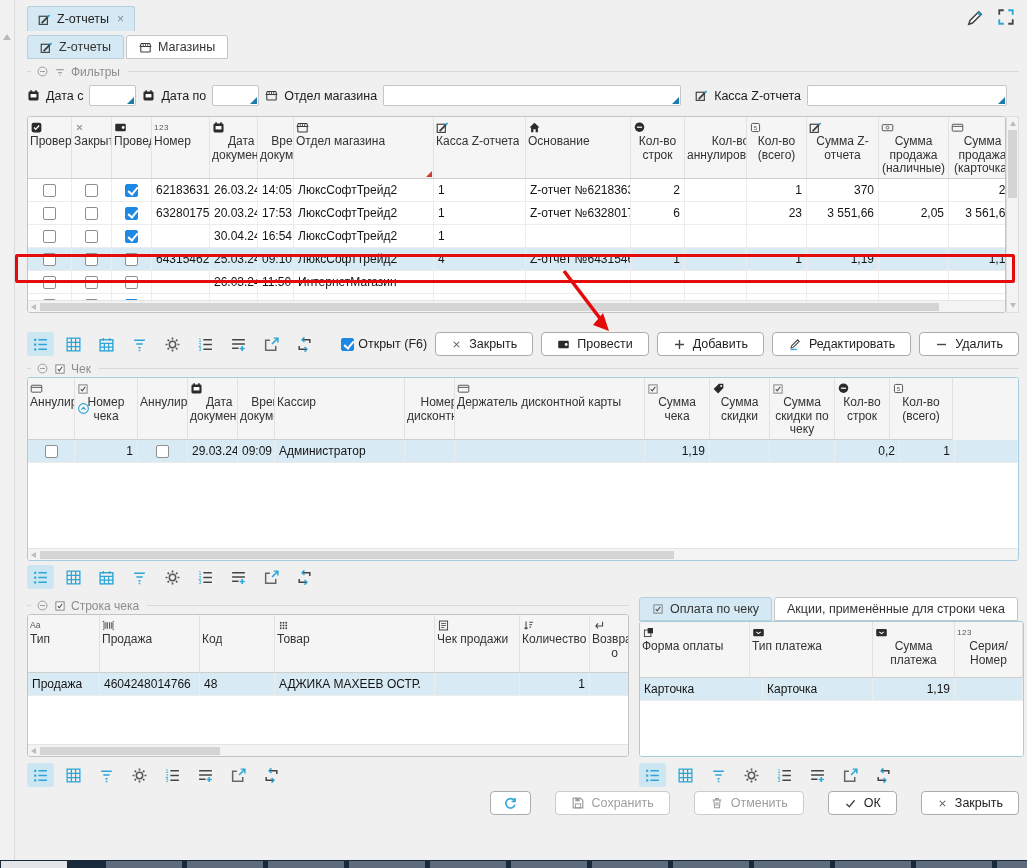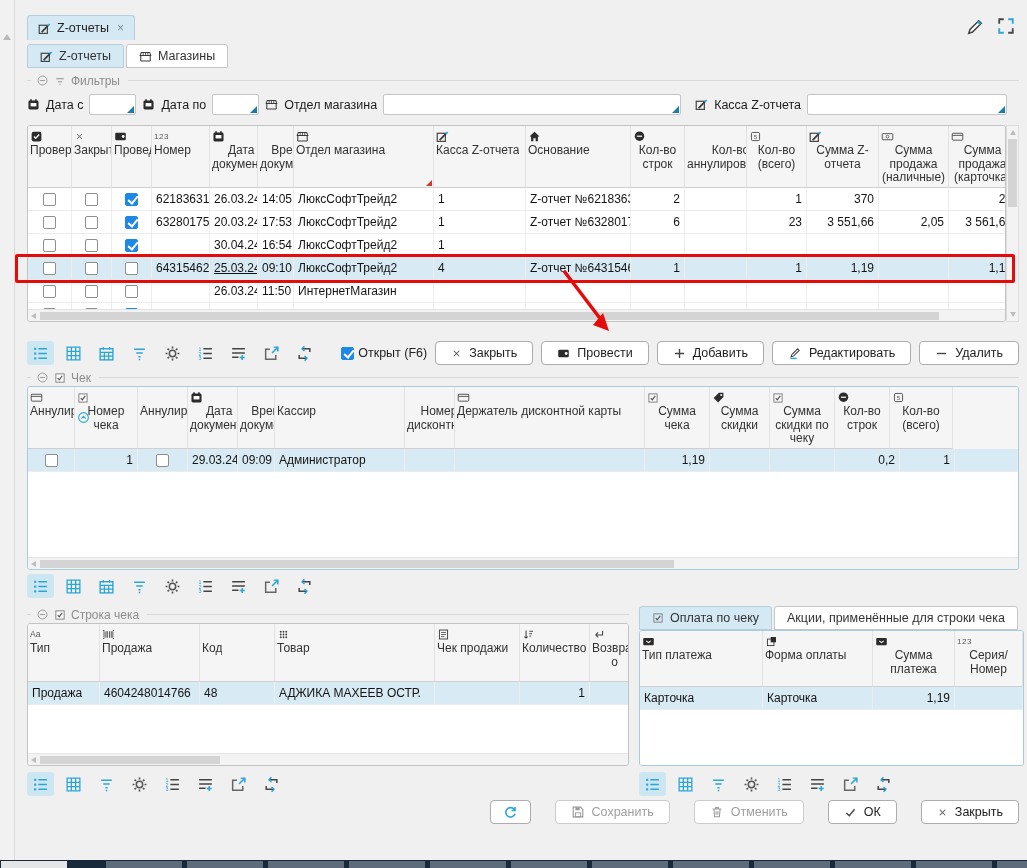--- a/index.html
+++ b/index.html
@@ -12,21 +12,21 @@
   .left-scroll { position:absolute; left:0; top:0; width:15px; height:860px;
     background:#f1f1f1; border-right:1px solid #dadada; }
   .left-scroll .up { position:absolute; top:34px; left:3px; width:0; height:0;
     border-left:4px solid transparent; border-right:4px solid transparent;
     border-bottom:6px solid #b9b9b9; }
   .taskbar { position:absolute; left:0; right:0; bottom:0; height:8px; background:#18293c; overflow:hidden; }
   .taskbar .seg1 { position:absolute; left:1px; top:1px; width:66px; height:7px; background:#e3e5e7; }
   .taskbar .segs { position:absolute; left:106px; top:1px; right:0; height:7px;
     background:repeating-linear-gradient(90deg,#5d6b7d 0 76px,#18293c 76px 81px); }
 
-  .main { position:absolute; left:17px; top:9px; width:1010px; height:818px;
+  .main { position:absolute; left:17px; top:0; width:1010px; height:818px;
     display:flex; flex-direction:column; padding:4px 8px 0 10px; }
 
   
   .tabrow1 { height:27px; display:flex; align-items:flex-end; position:relative; }
   .doc-tab { display:flex; align-items:center; gap:6px; background:#d4e9f3;
     border:1px solid #b6cfdb; border-bottom:none; border-radius:3px 3px 0 0;
     height:25px; padding:0 10px; font-size:12.5px; }
   .doc-tab .x { color:#7d8d96; font-size:12px; margin-left:2px; }
   .chrome-icons { position:absolute; right:4px; top:4px; display:flex; gap:12px; }
   .chrome-icons span { display:flex; }
@@ -442,21 +442,21 @@
               <div class="td c" style="width: 44px;">
                 <div class="cb"></div>
               </div>
               <div class="td c" style="width: 40px;">
                 <div class="cb"></div>
               </div>
               <div class="td c" style="width: 40px;">
                 <div class="cb"></div>
               </div>
               <div class="td" style="width: 58px;">64315462</div>
-              <div class="td" style="width: 48px; text-decoration: underline;">25.03.24</div>
+              <div class="td" style="width: 48px;">25.03.24</div>
               <div class="td" style="width: 36px;">09:10</div>
               <div class="td" style="width: 140px;">ЛюксСофтТрейд2</div>
               <div class="td" style="width: 92px;">4</div>
               <div class="td" style="width: 105px;">Z-отчет №64315462</div>
               <div class="td r" style="width: 54px;">1</div>
               <div class="td r" style="width: 62px;"></div>
               <div class="td r" style="width: 60px;">1</div>
               <div class="td r" style="width: 72px;">1,19</div>
               <div class="td r" style="width: 70px;"></div>
               <div class="td r" style="width: 68px;">1,19</div>
@@ -1012,37 +1012,37 @@
               </svg>
             </div>
             <span>Оплата по чеку</span>
           </div>
           <div class="vtab">
             <span>Акции, применённые для строки чека</span>
           </div>
         </div>
       <div class="tbl blue tbl-pay" style="flex:1">
           <div class="thead">
+            <div class="th" style="width: 110px; height: 56px;">
+              <div class="hicon">
+                <svg viewBox="0 0 16 16" width="13" height="13">
+                  <rect x="3" y="5" width="8" height="8" fill="none" stroke="#444" stroke-width="1.2"></rect>
+                  <rect x="7" y="2.5" width="6.5" height="6.5" fill="#2b2b2b"></rect>
+                </svg>
+              </div>
+              <div class="hlabel">Форма оплаты</div>
+            </div>
             <div class="th" style="width: 123px; height: 56px;">
               <div class="hicon">
                 <svg viewBox="0 0 16 16" width="13" height="13">
                   <rect x="1.5" y="3.8" width="13" height="8.8" rx="1.2" fill="#2b2b2b"></rect>
                   <path d="M5.3 7.2 L8 9.4 L10.7 7.2" stroke="#fff" fill="none" stroke-width="1.3"></path>
                 </svg>
               </div>
               <div class="hlabel">Тип платежа</div>
-            </div>
-            <div class="th" style="width: 110px; height: 56px;">
-              <div class="hicon">
-                <svg viewBox="0 0 16 16" width="13" height="13">
-                  <rect x="3" y="5" width="8" height="8" fill="none" stroke="#444" stroke-width="1.2"></rect>
-                  <rect x="7" y="2.5" width="6.5" height="6.5" fill="#2b2b2b"></rect>
-                </svg>
-              </div>
-              <div class="hlabel">Форма оплаты</div>
             </div>
             <div class="th" style="width: 82px; height: 56px;">
               <div class="hicon">
                 <svg viewBox="0 0 16 16" width="13" height="13">
                   <rect x="1.5" y="3.8" width="13" height="8.8" rx="1.2" fill="#2b2b2b"></rect>
                   <path d="M5.3 7.2 L8 9.4 L10.7 7.2" stroke="#fff" fill="none" stroke-width="1.3"></path>
                 </svg>
               </div>
               <div class="hlabel">Сумма платежа</div>
             </div>

